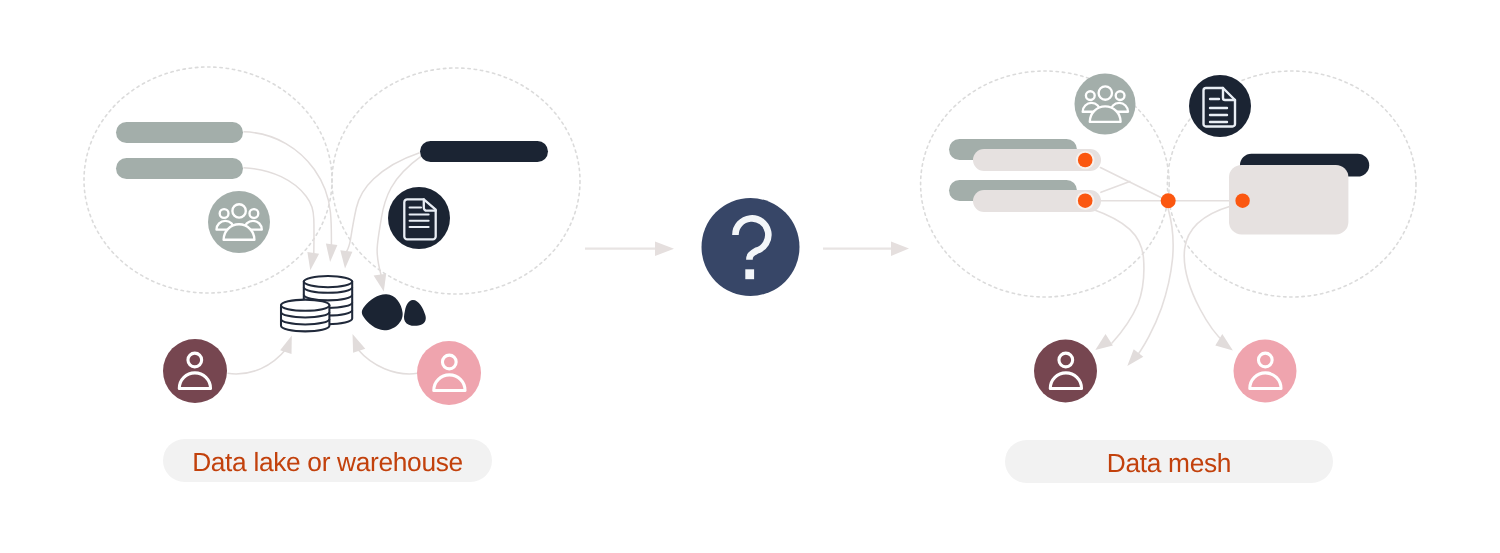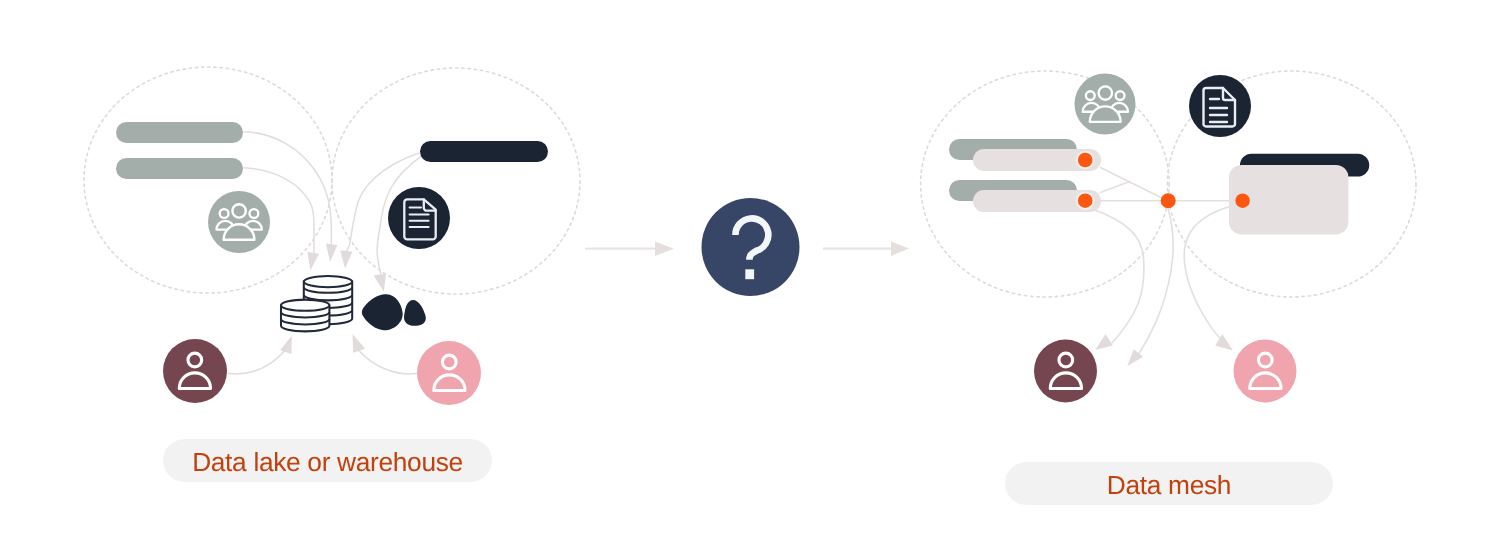--- a/index.html
+++ b/index.html
@@ -200,16 +200,16 @@
   <div class="question-mark" style="position:absolute;left:701px;top:198px;width:99px;height:99px;">
     <svg viewBox="0 0 99 99" width="99" height="99">
       <path d="M34.45 36.9 A 16.45 16.45 0 1 1 55.6 52.6 C 50.2 55.7, 48.4 57.4, 48.4 61.7" fill="none" stroke="#f3f6f9" stroke-width="6.6" stroke-linecap="butt" stroke-linejoin="miter"></path>
       <rect x="44.3" y="71.3" width="8.8" height="9.9" fill="#f3f6f9"></rect>
     </svg>
   </div>
 
   <div class="pill" style="left:163px;top:439px;width:329px;height:43px;">
     <span>Data lake or warehouse</span>
   </div>
-  <div class="pill" style="left:1005px;top:462px;width:328px;height:43px;">
+  <div class="pill" style="left:1005px;top:440px;width:328px;height:43px;">
     <span>Data mesh</span>
   </div>
 </div>
 
 </body></html>

